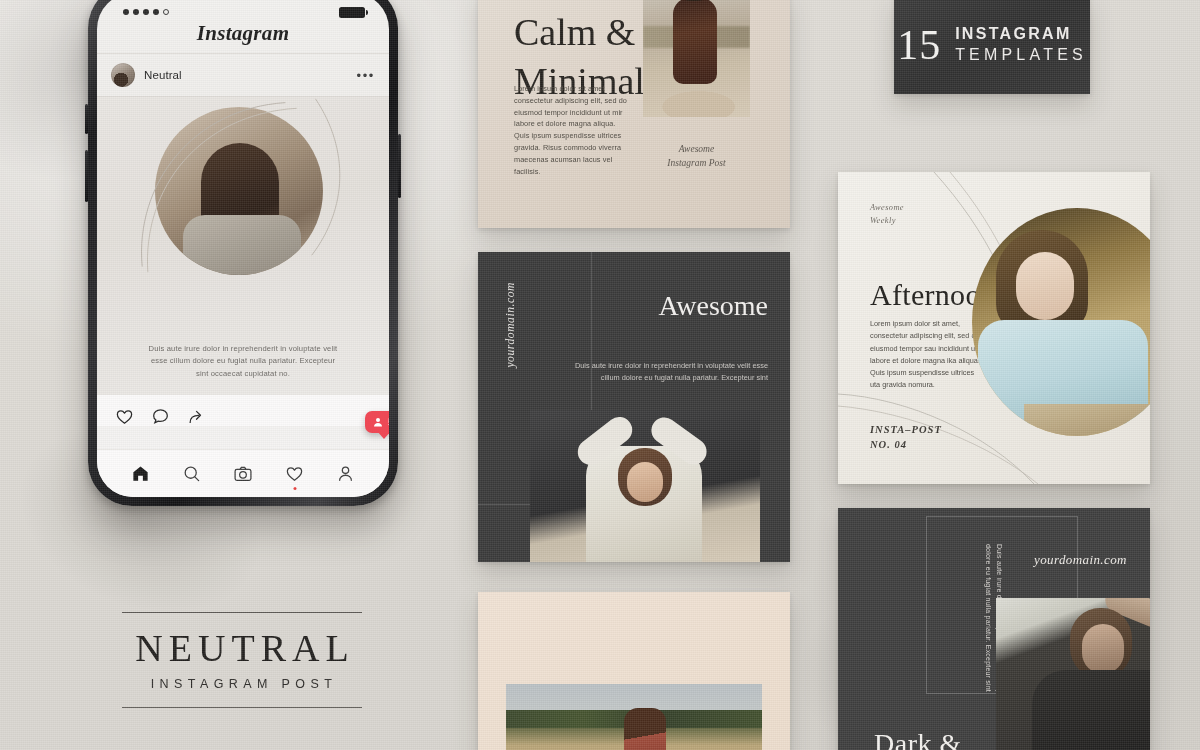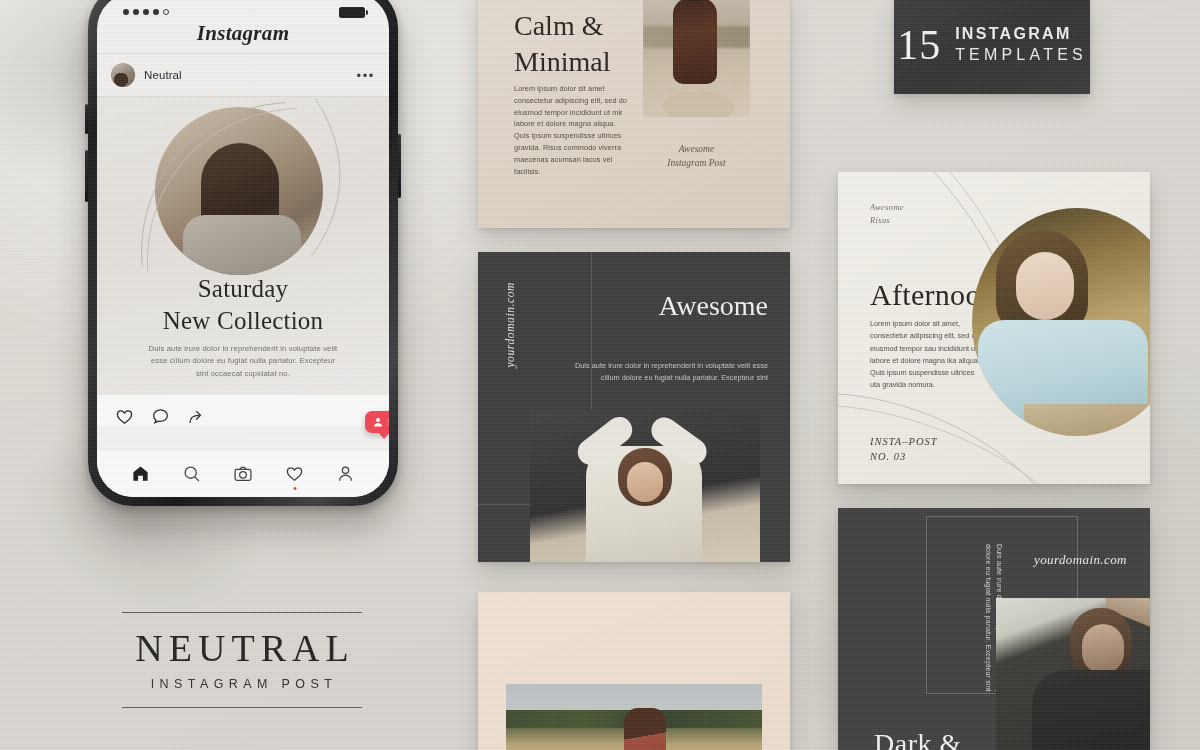--- a/index.html
+++ b/index.html
@@ -119,21 +119,21 @@
                     margin-left:4px; }
 
   
   .card { position:absolute; overflow:hidden;
           box-shadow: 0 12px 22px rgba(80,76,70,.22), 0 2px 5px rgba(0,0,0,.12); }
 
   
   #card-calm { left:478px; top:-8px; width:312px; height:236px;
                background:linear-gradient(155deg,#e4dcd2 0%,#ddd2c6 55%,#d9cdc0 100%); }
   #card-calm .title { position:absolute; left:36px; top:16px; font-family:"Liberation Serif", serif;
-                      font-size:28px; line-height:1.28; color:#26231f; }
+                      font-size:38px; line-height:1.28; color:#26231f; }
   #card-calm .body  { position:absolute; left:36px; top:91px; width:118px; font-size:7.3px;
                       line-height:1.62; color:#4e4941; letter-spacing:.1px; }
   #card-calm .photo { position:absolute; left:165px; top:-2px; width:107px; height:127px; overflow:hidden;
         background:
           radial-gradient(ellipse 60px 26px at 52% 92%, #cdbda6 0 60%, rgba(0,0,0,0) 61%),
           linear-gradient(175deg,#cbc3b6 0%, #b8ac99 30%, #cabda7 60%, #d6cab6 100%); }
   #card-calm .photo .figure { position:absolute; left:30px; top:8px; width:44px; height:86px;
         border-radius:16px 16px 10px 10px;
         background:linear-gradient(170deg,#3a2118 0%,#57311f 40%,#3d2016 100%); }
   #card-calm .photo .hat { position:absolute; left:33px; top:-2px; width:36px; height:13px;
@@ -194,22 +194,22 @@
 
   
   #card-after { left:838px; top:172px; width:312px; height:312px;
                 background:linear-gradient(150deg,#f3f1ec 0%,#eeebe4 55%,#e9e5dd 100%); }
   #card-after .eyebrow { position:absolute; left:32px; top:30px; font-family:"Liberation Serif", serif;
         font-style:italic; font-size:8.4px; line-height:1.5; color:#6f6b64; letter-spacing:.4px; }
   #card-after .title { position:absolute; left:32px; top:106px; font-family:"Liberation Serif", serif;
         font-size:30px; color:#22201d; letter-spacing:.3px; }
   #card-after .body { position:absolute; left:32px; top:146px; width:112px; font-size:7.3px;
         line-height:1.68; color:#4d4a44; }
-  #card-after .footer { position:absolute; left:32px; top:262px; font-family:"Liberation Serif", serif;
-        font-style:italic; font-size:10.5px; line-height:1.45; color:#3b3833; letter-spacing:1px; }
+  #card-after .footer { position:absolute; left:32px; top:250px; font-family:"Liberation Serif", serif;
+        font-style:italic; font-size:10.5px; line-height:1.45; color:#3b3833; letter-spacing:1px;font-weight:bold; }
   #card-after .photo { position:absolute; right:-32px; top:36px; width:210px; height:228px;
         border-radius:50%; overflow:hidden;
         background:linear-gradient(165deg,#4a3c22 0%,#8d7540 28%,#b9a169 52%,#cdb882 100%); }
   #card-after .photo .hair { position:absolute; left:24px; top:22px; width:92px; height:104px;
         border-radius:46px 46px 30px 30px; background:linear-gradient(160deg,#6d5330,#402f1c); }
   #card-after .photo .face { position:absolute; left:44px; top:44px; width:58px; height:68px;
         border-radius:29px; background:linear-gradient(170deg,#f0dcc9,#d9bda4); }
   #card-after .photo .shirt { position:absolute; left:6px; top:112px; width:170px; height:104px;
         border-radius:26px 26px 0 0; background:linear-gradient(168deg,#d2e6ea,#b9d6dc 55%,#9cc0c8); }
   #card-after .photo .pants { position:absolute; left:52px; top:196px; width:126px; height:40px;
@@ -274,24 +274,20 @@
       <div class="post-body">
         <div class="circ-photo">
           <div class="hair"></div>
           <div class="coat"></div>
         </div>
         <svg class="arcs" viewBox="0 0 310 298">
           <path d="M48 180 C40 92 102 12 200 6" fill="none" stroke="#b9b3aa" stroke-width="1"></path>
           <path d="M54 186 C48 96 110 18 212 12" fill="none" stroke="#c3bdb4" stroke-width="1"></path>
           <path d="M232 2 C268 56 266 118 228 168" fill="none" stroke="#bdb7ae" stroke-width="1"></path>
         </svg>
-        <div class="post-title serif">
-          <div>Saturday</div>
-          <div>New Collection</div>
-        </div>
         <div class="post-desc">Duis aute irure dolor in reprehenderit in voluptate velit esse cillum dolore eu fugiat nulla pariatur. Excepteur sint occaecat cupidatat no.</div>
       </div>
 
       <div class="post-actions">
         <span>
           <svg width="19" height="19" viewBox="0 0 24 24" fill="none" stroke="#262626" stroke-width="1.6">
             <path d="M12 20.5C6 16.5 3 13.2 3 9.6 3 7 5 5 7.5 5c1.7 0 3.3.9 4.5 2.6C13.2 5.9 14.8 5 16.5 5 19 5 21 7 21 9.6c0 3.6-3 6.9-9 10.9z"></path>
           </svg>
         </span>
         <span>
@@ -409,27 +405,27 @@
 
   <div class="card" id="card-after">
     <svg style="position:absolute;inset:0" viewBox="0 0 312 312">
       <path d="M96 0 C150 60 178 120 196 200" fill="none" stroke="#b9b5ac" stroke-width=".8"></path>
       <path d="M112 0 C164 62 190 124 206 206" fill="none" stroke="#c2bdb4" stroke-width=".8"></path>
       <path d="M0 222 C70 226 150 262 196 312" fill="none" stroke="#b9b5ac" stroke-width=".8"></path>
       <path d="M0 234 C74 240 154 274 200 312" fill="none" stroke="#c2bdb4" stroke-width=".8"></path>
     </svg>
     <div class="eyebrow">
       <div>Awesome</div>
-      <div>Risus</div>
+      <div>Weekly</div>
     </div>
     <div class="title">Afternoon</div>
     <div class="body">Lorem ipsum dolor sit amet, consectetur adipiscing elit, sed do eiusmod tempor sau incididunt ut labore et dolore magna ika aliqua. Quis ipsum suspendisse ultrices uta gravida nomura.</div>
     <div class="footer">
       <div>INSTA–POST</div>
-      <div>NO. 03</div>
+      <div>NO. 04</div>
     </div>
     <div class="photo">
       <div class="hair"></div>
       <div class="face"></div>
       <div class="shirt"></div>
       <div class="pants"></div>
     </div>
   </div>
 
   <div class="card" id="card-dark">

